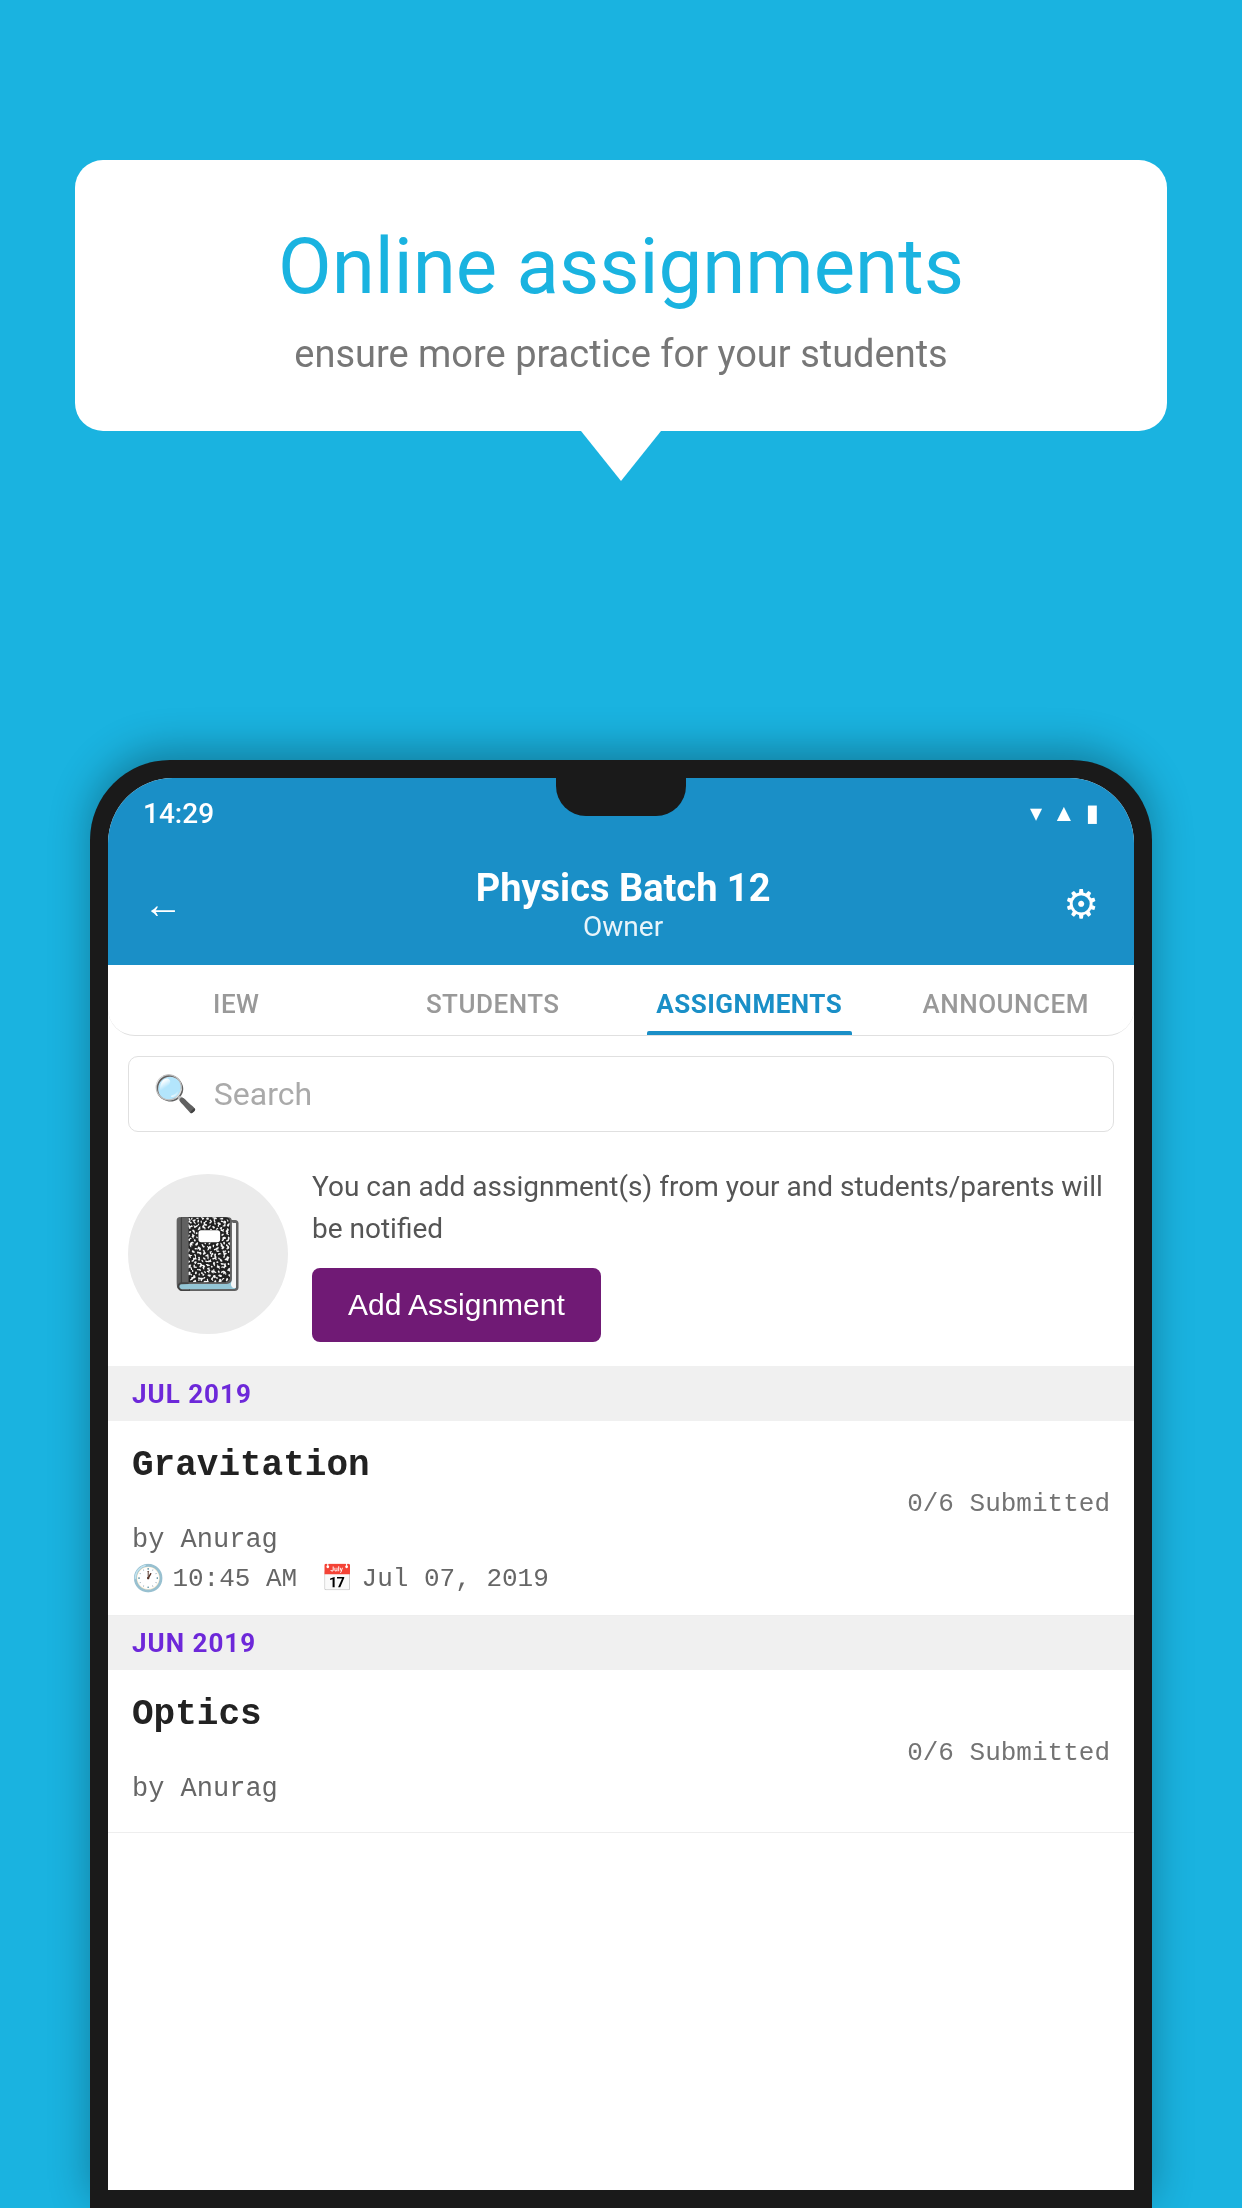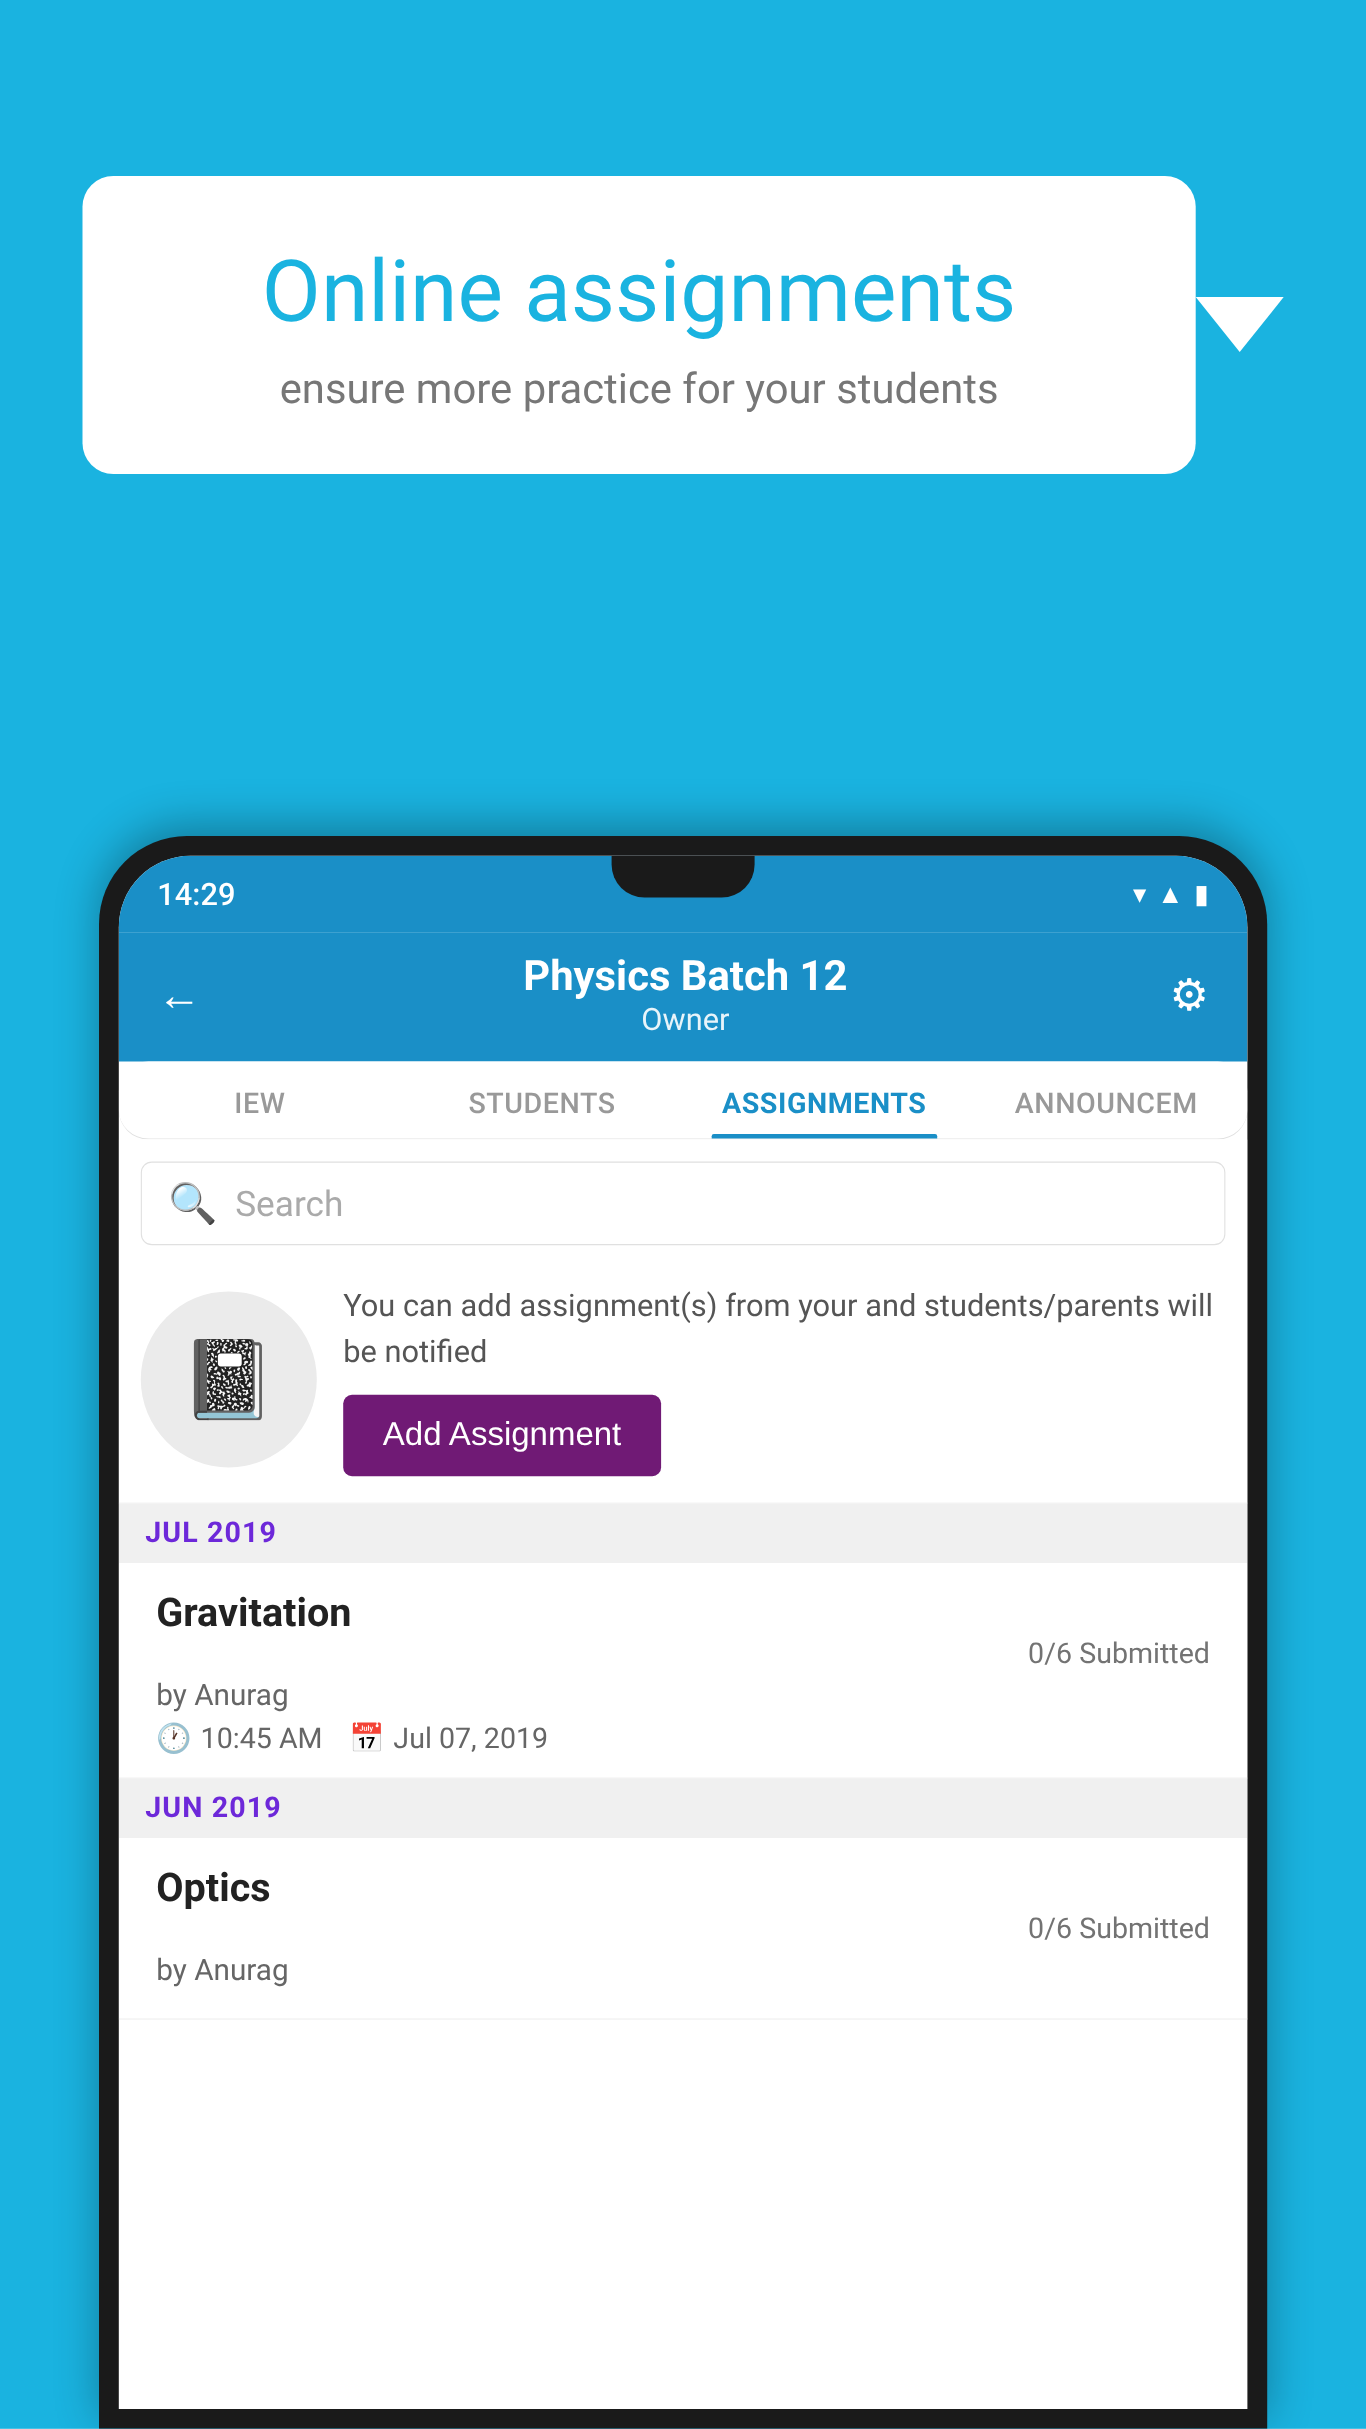--- a/index.html
+++ b/index.html
@@ -12,21 +12,21 @@
       position: relative;
     }
 
     
     .speech-bubble-container {
       position: absolute;
       top: 160px;
       left: 75px;
       right: 75px;
       display: flex;
-      flex-direction: row;
+      flex-direction: column;
       align-items: center;
     }
     .speech-bubble {
       background: white;
       border-radius: 28px;
       padding: 60px 70px 55px 70px;
       width: 100%;
       text-align: center;
       position: relative;
     }
@@ -241,22 +241,23 @@
       padding: 12px 24px;
       font-size: 26px;
       color: #6d28d9;
       font-weight: 700;
       letter-spacing: 1px;
     }
 
     
     .assignment-item {
       background: white;
-      padding: 24px 34px 20px;
+      padding: 24px 24px 20px;
       border-bottom: 1px solid #eee;
+      font-family: Liberation Mono, monospace;
     }
     .assignment-row1 {
       display: flex;
       justify-content: space-between;
       align-items: flex-start;
       margin-bottom: 6px;
     }
     .assignment-name {
       font-size: 36px;
       font-weight: 700;

